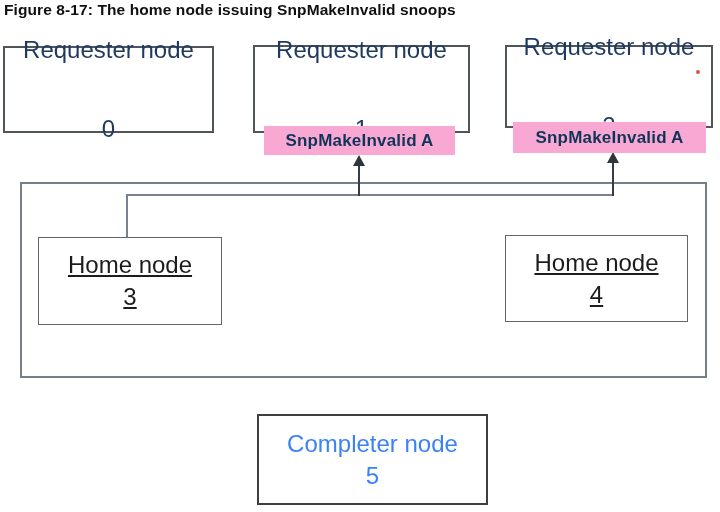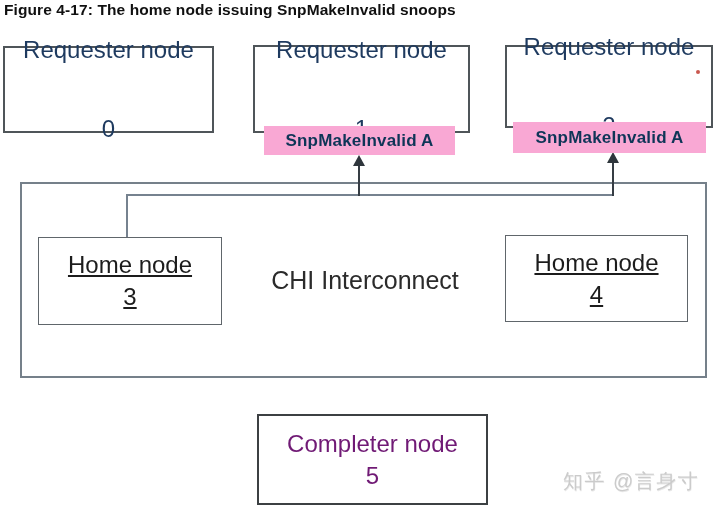--- a/index.html
+++ b/index.html
@@ -45,21 +45,21 @@
     gap: 47px;
   }
   .home-box {
     border: 1.5px solid #60666b;
     color: #1c1c1c;
     font-size: 24px;
     text-decoration: underline;
   }
   .completer-box {
     border: 2px solid #3c4043;
-    color: #701a75;
+    color: #3b82f6;
     font-size: 24px;
   }
 
   .snoop-box {
     background: #f9a8d4;
     color: #0e3557;
     display: flex;
     align-items: center;
     justify-content: center;
     font-size: 17px;
@@ -102,41 +102,40 @@
     letter-spacing: 1.5px;
     white-space: nowrap;
     text-shadow: 0.5px 0.5px 0.5px #e9e9e9;
   }
 </style>
 </head>
 <body>
 
 <div class="stage">
 
-  <div class="abs fig-title">Figure 4-17: The home node issuing SnpMakeInvalid snoops</div>
+  <div class="abs fig-title">Figure 8-17: The home node issuing SnpMakeInvalid snoops</div>
 
   <div class="abs node-box req-box" style="left:3px; top:46px; width:211px; height:87px;">
     <span>Requester node</span>
     <span>0</span>
   </div>
 
   <div class="abs node-box req-box" style="left:253px; top:45px; width:217px; height:88px;">
     <span>Requester node</span>
     <span>1</span>
   </div>
 
   <div class="abs node-box req-box" style="left:505px; top:45px; width:208px; height:83px;">
     <span>Requester node</span>
     <span>2</span>
   </div>
 
   <div class="abs artifact-dot" style="left:696px; top:70px;"></div>
 
   <div class="abs interconnect-box" style="left:20px; top:182px; width:687px; height:196px;"></div>
-  <div class="abs interconnect-label" style="left:240px; top:266px; width:250px;">CHI Interconnect</div>
 
   <div class="abs line" style="left:126px; top:194px; width:488px; height:2px;"></div>
   <div class="abs line" style="left:126px; top:194px; width:2px; height:44px;"></div>
 
   <div class="abs arrow-line" style="left:358px; top:165px; width:2px; height:31px;"></div>
   <div class="abs arrow-head" style="left:353px; top:155px;"></div>
 
   <div class="abs arrow-line" style="left:612px; top:162px; width:2px; height:34px;"></div>
   <div class="abs arrow-head" style="left:607px; top:152px;"></div>
 
@@ -152,15 +151,14 @@
   <div class="abs node-box home-box" style="left:505px; top:235px; width:183px; height:87px;">
     <span>Home node</span>
     <span>4</span>
   </div>
 
   <div class="abs node-box completer-box" style="left:257px; top:414px; width:231px; height:91px;">
     <span>Completer node</span>
     <span>5</span>
   </div>
 
-  <div class="abs watermark" style="left:563px; top:468px;">知乎 @言身寸</div>
 
 </div>
 
 </body></html>

